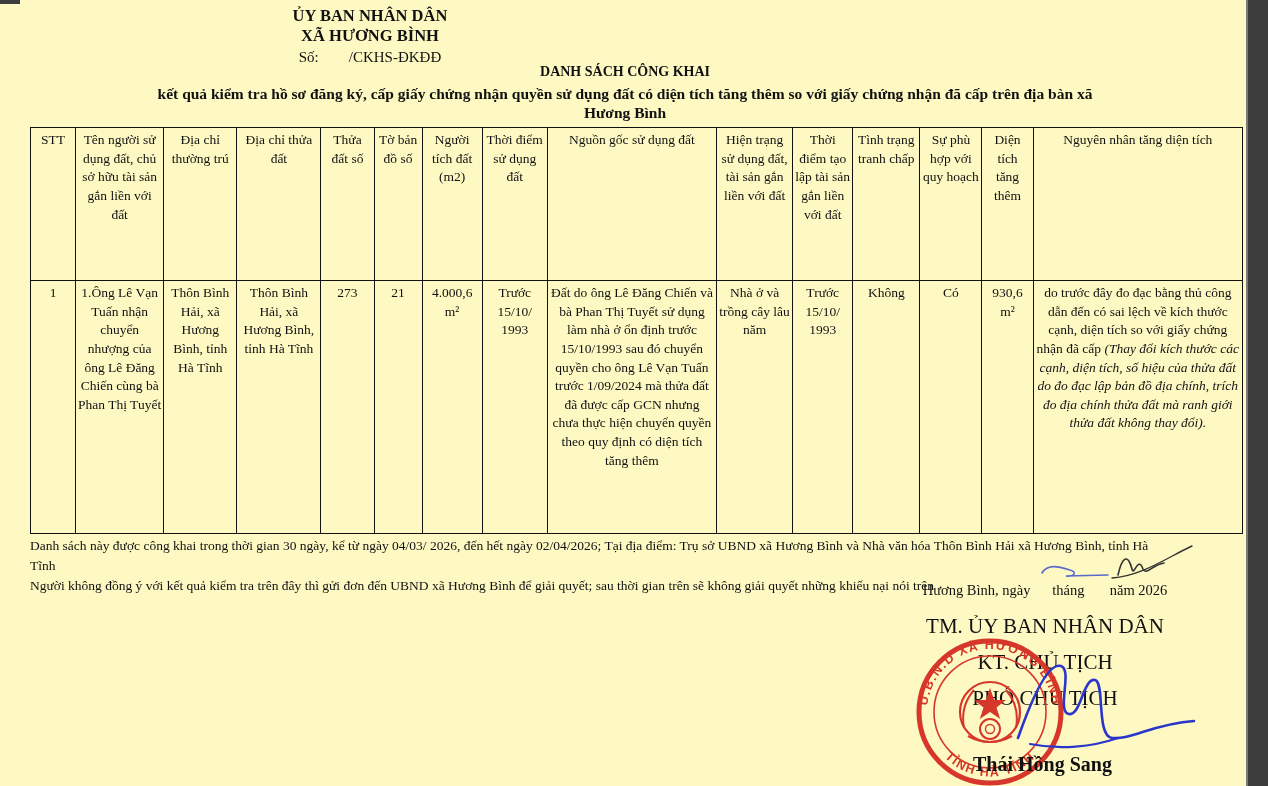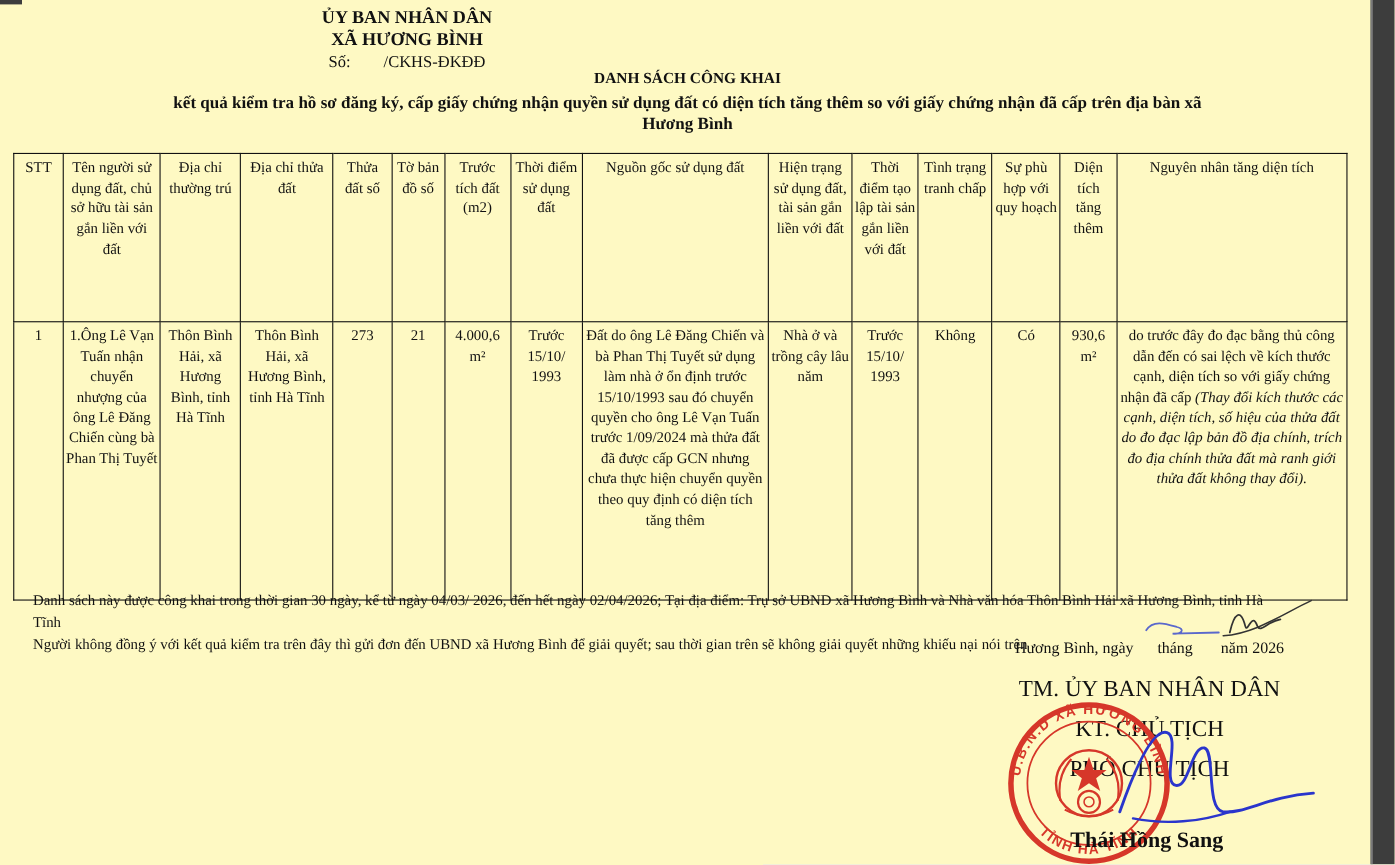--- a/index.html
+++ b/index.html
@@ -16,22 +16,22 @@
   .hdr-left .b{font-weight:bold;font-size:16.5px;}
   .hdr-left .so{font-size:15px;white-space:pre;margin-top:1px;}
   .hdr-right{position:absolute;left:655px;top:6px;width:440px;text-align:center;line-height:20px;}
   .hdr-right .b{font-weight:bold;font-size:16.5px;}
   .hdr-right .motto{font-weight:bold;font-size:16px;white-space:pre;}
   .doc-title{position:absolute;left:0;top:64px;width:1250px;text-align:center;font-weight:bold;font-size:14px;}
   .doc-sub{position:absolute;left:55px;top:84px;width:1140px;text-align:center;font-weight:bold;font-size:15.5px;line-height:19px;}
 
   
   table.main{
-    position:absolute;left:12px;top:127px;width:1213px;
-    border-collapse:collapse;table-layout:fixed;margin-top:12px;
+    position:absolute;left:30px;top:127px;width:1213px;
+    border-collapse:collapse;table-layout:fixed;
   }
   table.main th,table.main td{
     border:1.5px solid #111;vertical-align:top;
     font-size:13.5px;line-height:1.38;padding:3px 2px;
     text-align:center;font-weight:normal;overflow:hidden;
   }
   table.main tr.hrow{height:153px;}
   table.main tr.drow{height:253px;}
   td.reason{text-align:justify;padding:3px 5px;}
   td.reason .it{font-style:italic;}
@@ -90,21 +90,21 @@
         <col style="width:209px">
     </colgroup>
     <tbody>
         <tr class="hrow">
       <th>STT</th>
       <th>Tên người sử dụng đất, chủ sở hữu tài sản gắn liền với đất</th>
       <th>Địa chỉ thường trú</th>
       <th>Địa chỉ thửa đất</th>
       <th>Thửa đất số</th>
       <th>Tờ bản đồ số</th>
-      <th>Trước tích đất (m2)</th>
+      <th>Người tích đất (m2)</th>
       <th>Thời điểm sử dụng đất</th>
       <th>Nguồn gốc sử dụng đất</th>
       <th>Hiện trạng sử dụng đất, tài sản gắn liền với đất</th>
       <th>Thời điểm tạo lập tài sản gắn liền với đất</th>
       <th>Tình trạng tranh chấp</th>
       <th>Sự phù hợp với quy hoạch</th>
       <th>Diện tích tăng thêm</th>
       <th>Nguyên nhân tăng diện tích</th>
     </tr>
     <tr class="drow">

